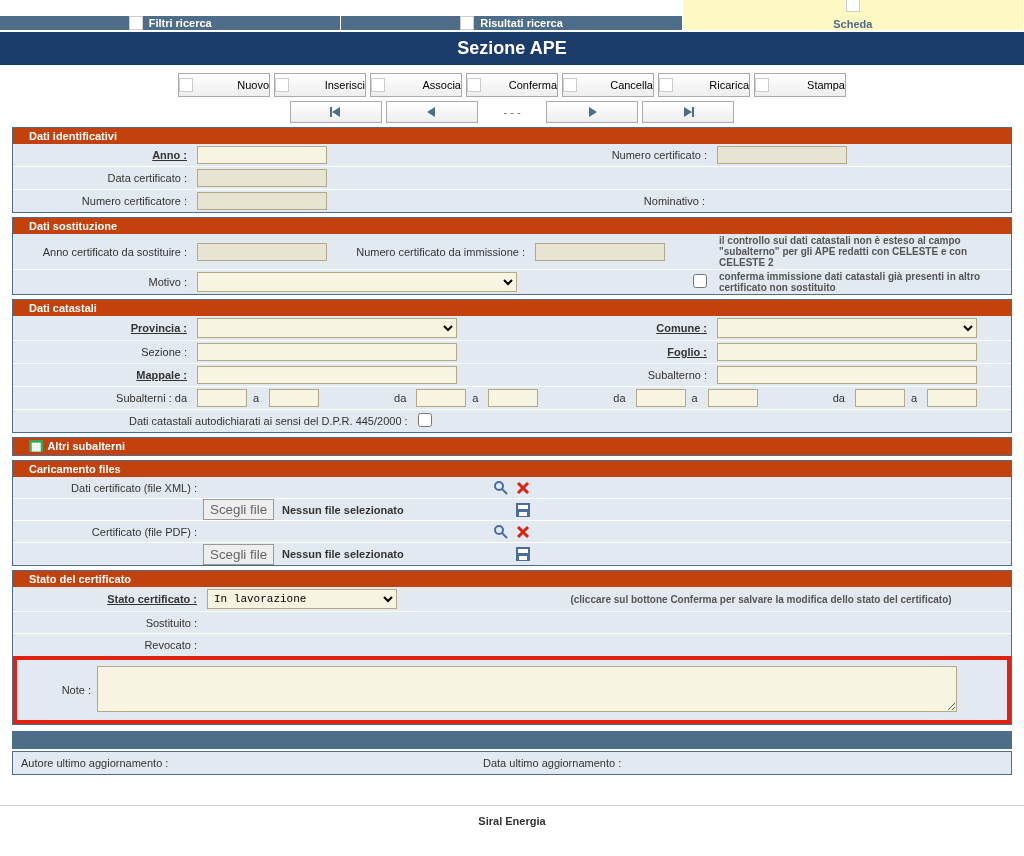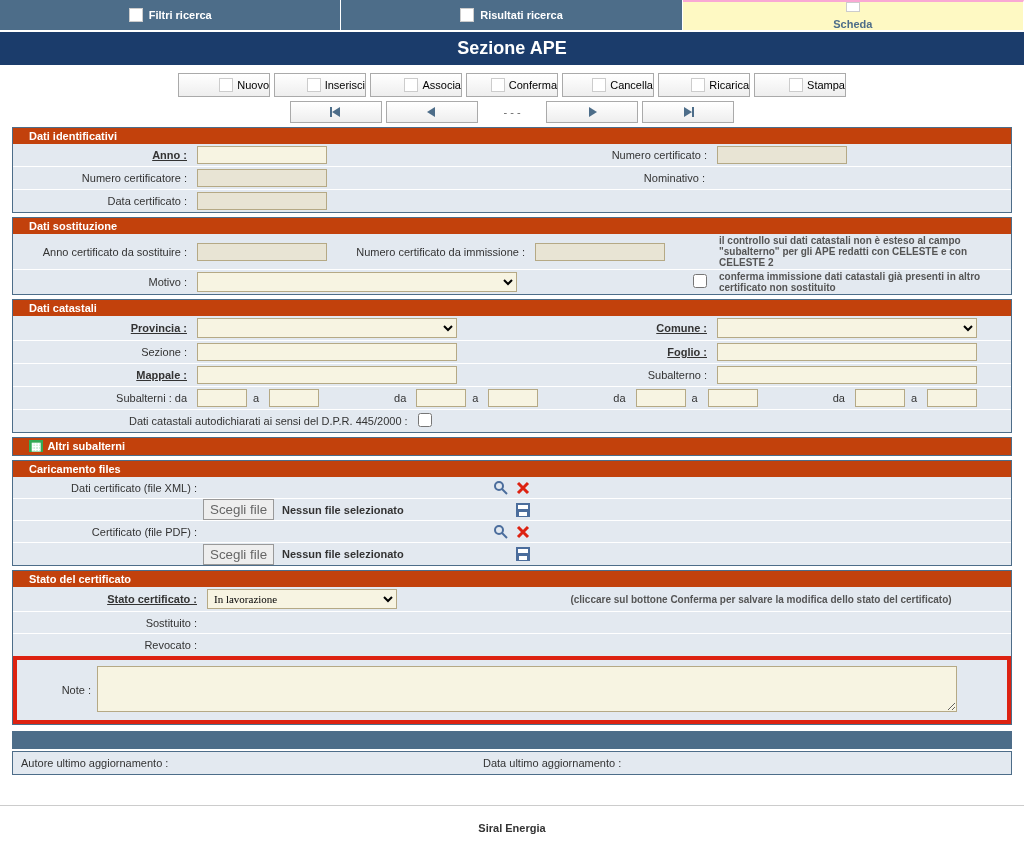--- a/index.html
+++ b/index.html
@@ -1,57 +1,57 @@
 <!DOCTYPE html>
 <html><head>
 <meta charset="utf-8">
 <style>
 * { box-sizing: border-box; margin: 0; padding: 0; }
 body { font-family: Verdana, Arial, sans-serif; font-size: 11px; background: #fff; color: #333; }
 .container { width: 1024px; margin: 0 auto; }
 
 
-.topbar { display: flex; height: 30px; margin-bottom: 2px; }
+.topbar { display: flex; height: 30px; margin-bottom: 2px; align-items: flex-end; }
 .tab { flex: 1; background: #4d6d89; color: #fff; display: flex; align-items: center; justify-content: center; gap: 6px; border-right: 1px solid #fff; cursor: pointer; font-weight: bold; }
 .tab.active { background: #fef9c3; color: #4d6d89; border-top: 2px solid #f9a8d4; flex-direction: column; }
 
 .title { background: #1b3c6b; color: #fff; text-align: center; font-size: 18px; font-weight: bold; padding: 6px 0; }
 
 
 .toolbar { display: flex; justify-content: center; gap: 4px; margin: 8px 0 4px; }
-.tbtn { width: 92px; height: 24px; background: linear-gradient(#fff,#eee); border: 1px solid #aaa; font-size: 11px; display: flex; align-items: center; justify-content: flex-end; gap: 4px; cursor: pointer; }
+.tbtn { width: 92px; height: 24px; background: linear-gradient(#fff,#eee); border: 1px solid #aaa; font-size: 11px; display: flex; align-items: center; justify-content: space-between; gap: 4px; cursor: pointer; }
 .navbar { display: flex; justify-content: center; gap: 4px; }
 .nbtn { width: 92px; height: 22px; background: linear-gradient(#fff,#eee); border: 1px solid #aaa; font-size: 11px; display: flex; align-items: center; justify-content: center; color: #4d6d89; cursor: pointer; }
 .ncount { width: 60px; text-align: center; font-size: 11px; color: #666; display: flex; align-items: center; justify-content: center; }
 
 
 .section { margin: 4px 12px 2px 12px; border: 1px solid #4d6d89; }
 .sechdr { background: #c2410c; color: #fff; font-weight: bold; padding: 2px 16px; font-size: 11px; }
 .secbody { background: #e3e9f0; }
 .row { display: flex; border-bottom: 1px solid #fff; min-height: 22px; align-items: center; }
 .row:last-child { border-bottom: none; }
 .lbl { text-align: right; padding: 2px 6px 2px 2px; color: #333; font-size: 11px; white-space: nowrap; }
 .lblw { width: 180px; }
 .lblw2 { width: 220px; }
 .val { padding: 2px 4px; flex: 0 0 auto; }
-input[type=text], select, textarea { font-family: Liberation Serif, serif; font-size: 11px; }
+input[type=text], select, textarea { font-family: Liberation Mono, monospace; font-size: 11px; }
 .inp { background: #f7f4e2; border: 1px solid #b5a985; height: 18px; padding: 0 2px; }
 .inp.ro { background: #e8e4d4; }
 select.inp { height: 20px; }
 .u { text-decoration: underline; font-weight: bold; }
 .chk { width: 14px; height: 14px; }
 .hint { font-size: 10px; color: #555; padding: 0 8px; font-weight: bold; }
 .spacer { flex: 1; }
 .filebtn { background: #eee; border: 1px solid #999; padding: 2px 6px; cursor: pointer; color: #666; }
 .iconbtn { width: 16px; height: 16px; display: inline-block; cursor: pointer; }
 textarea.notes { width: 100%; height: 46px; background: #f7f4e2; border: 1px solid #b5a985; resize: both; }
 .redbox { border: 4px solid #d21; margin: 0; padding: 6px 10px; background: #e3e9f0; }
 .hr { height: 18px; margin: 6px 12px 0 12px; background: #4d6d89; }
 
-.footer { text-align: center; font-weight: bold; font-size: 11px; margin-top: 30px; border-top: 1px solid #ccc; padding: 16px; }
+.footer { text-align: center; font-weight: bold; font-size: 11px; margin-top: 30px; border-top: 1px solid #ccc; padding: 9px; }
 
 .docicon { width: 14px; height: 14px; display: inline-block; background: #fff; border: 1px solid #ccc; position: relative; }
 svg { display: block; }
 </style>
 </head>
 <body>
 
 <div class="container">
 
 <div class="topbar">
@@ -130,30 +130,30 @@
   <div class="secbody">
     <div class="row">
       <div class="lbl lblw u">Anno :</div>
       <div class="val"><input type="text" class="inp" style="width: 130px;" value=""></div>
       <div class="spacer"></div>
       <div class="lbl" style="width:220px">Numero certificato :</div>
       <div class="val"><input type="text" class="inp ro" style="width: 130px;" readonly=""></div>
       <div style="width:160px"></div>
     </div>
     <div class="row">
+      <div class="lbl lblw">Data certificato :</div>
+      <div class="val"><input type="text" class="inp ro" style="width: 130px;" readonly=""></div>
+      <div class="spacer"></div>
+    </div>
+    <div class="row">
       <div class="lbl lblw">Numero certificatore :</div>
       <div class="val"><input type="text" class="inp ro" style="width: 130px;" readonly=""></div>
       <div class="spacer"></div>
       <div class="lbl" style="width:220px">Nominativo :</div>
       <div style="width:300px"></div>
-    </div>
-    <div class="row">
-      <div class="lbl lblw">Data certificato :</div>
-      <div class="val"><input type="text" class="inp ro" style="width: 130px;" readonly=""></div>
-      <div class="spacer"></div>
     </div>
   </div>
 </div>
 
 <div class="section">
   <div class="sechdr">Dati sostituzione</div>
   <div class="secbody">
     <div class="row" style="min-height:36px">
       <div class="lbl lblw" style="white-space:normal">Anno certificato da sostituire :</div>
       <div class="val"><input type="text" class="inp ro" style="width: 130px;" readonly=""></div>

